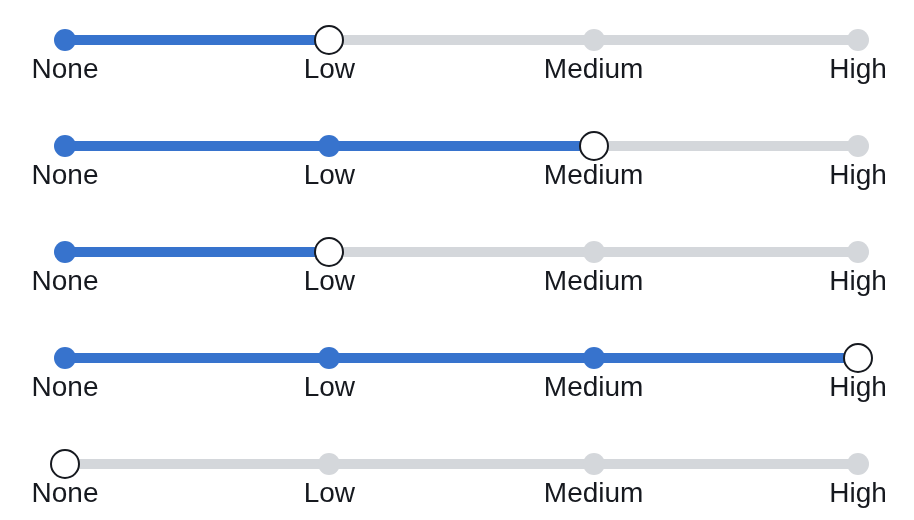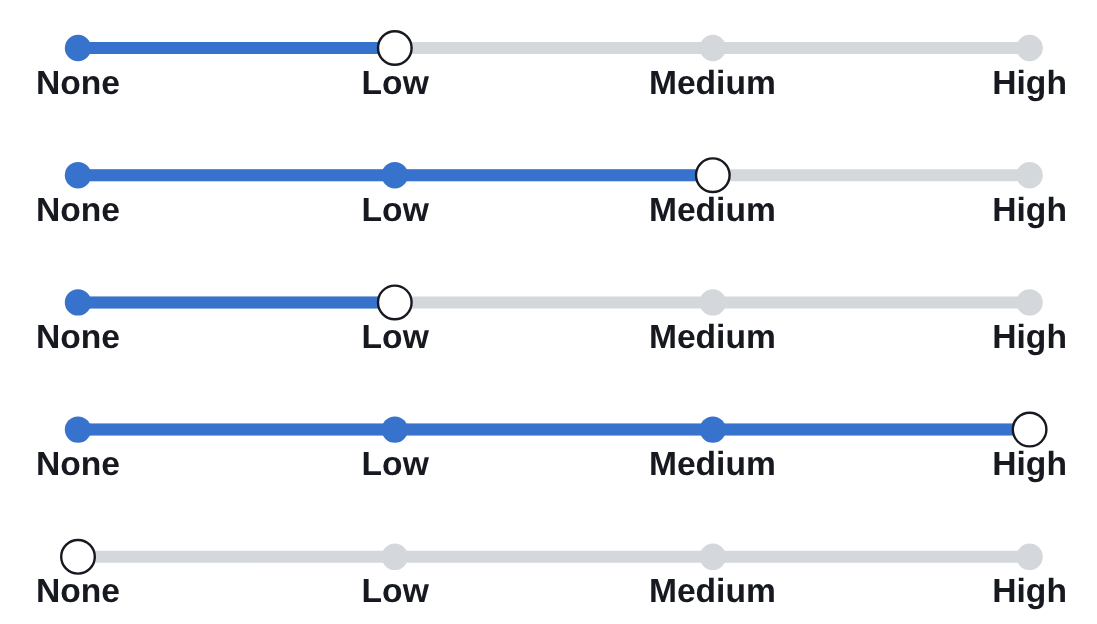--- a/index.html
+++ b/index.html
@@ -82,21 +82,20 @@
     width: 793px;
     height: 36px;
   }
   .stop-label {
     position: absolute;
     transform: translateX(-50%);
     font-size: 28px;
     line-height: 1.15;
     color: var(--text);
     white-space: nowrap;
-    font-weight: bold;
   }
 </style>
 </head>
 <body>
 
 <div id="app" style="--blue: #3773CD; --gray: #D4D7DB; --text: #16191F; --handle-fill: #FFFFFF; --handle-border: #16191F;">
 
     <div class="slider-row" style="top: 0px; --fill: 33.33333333333333%;">
       <div class="track-area">
         <div class="track-bg"></div>

